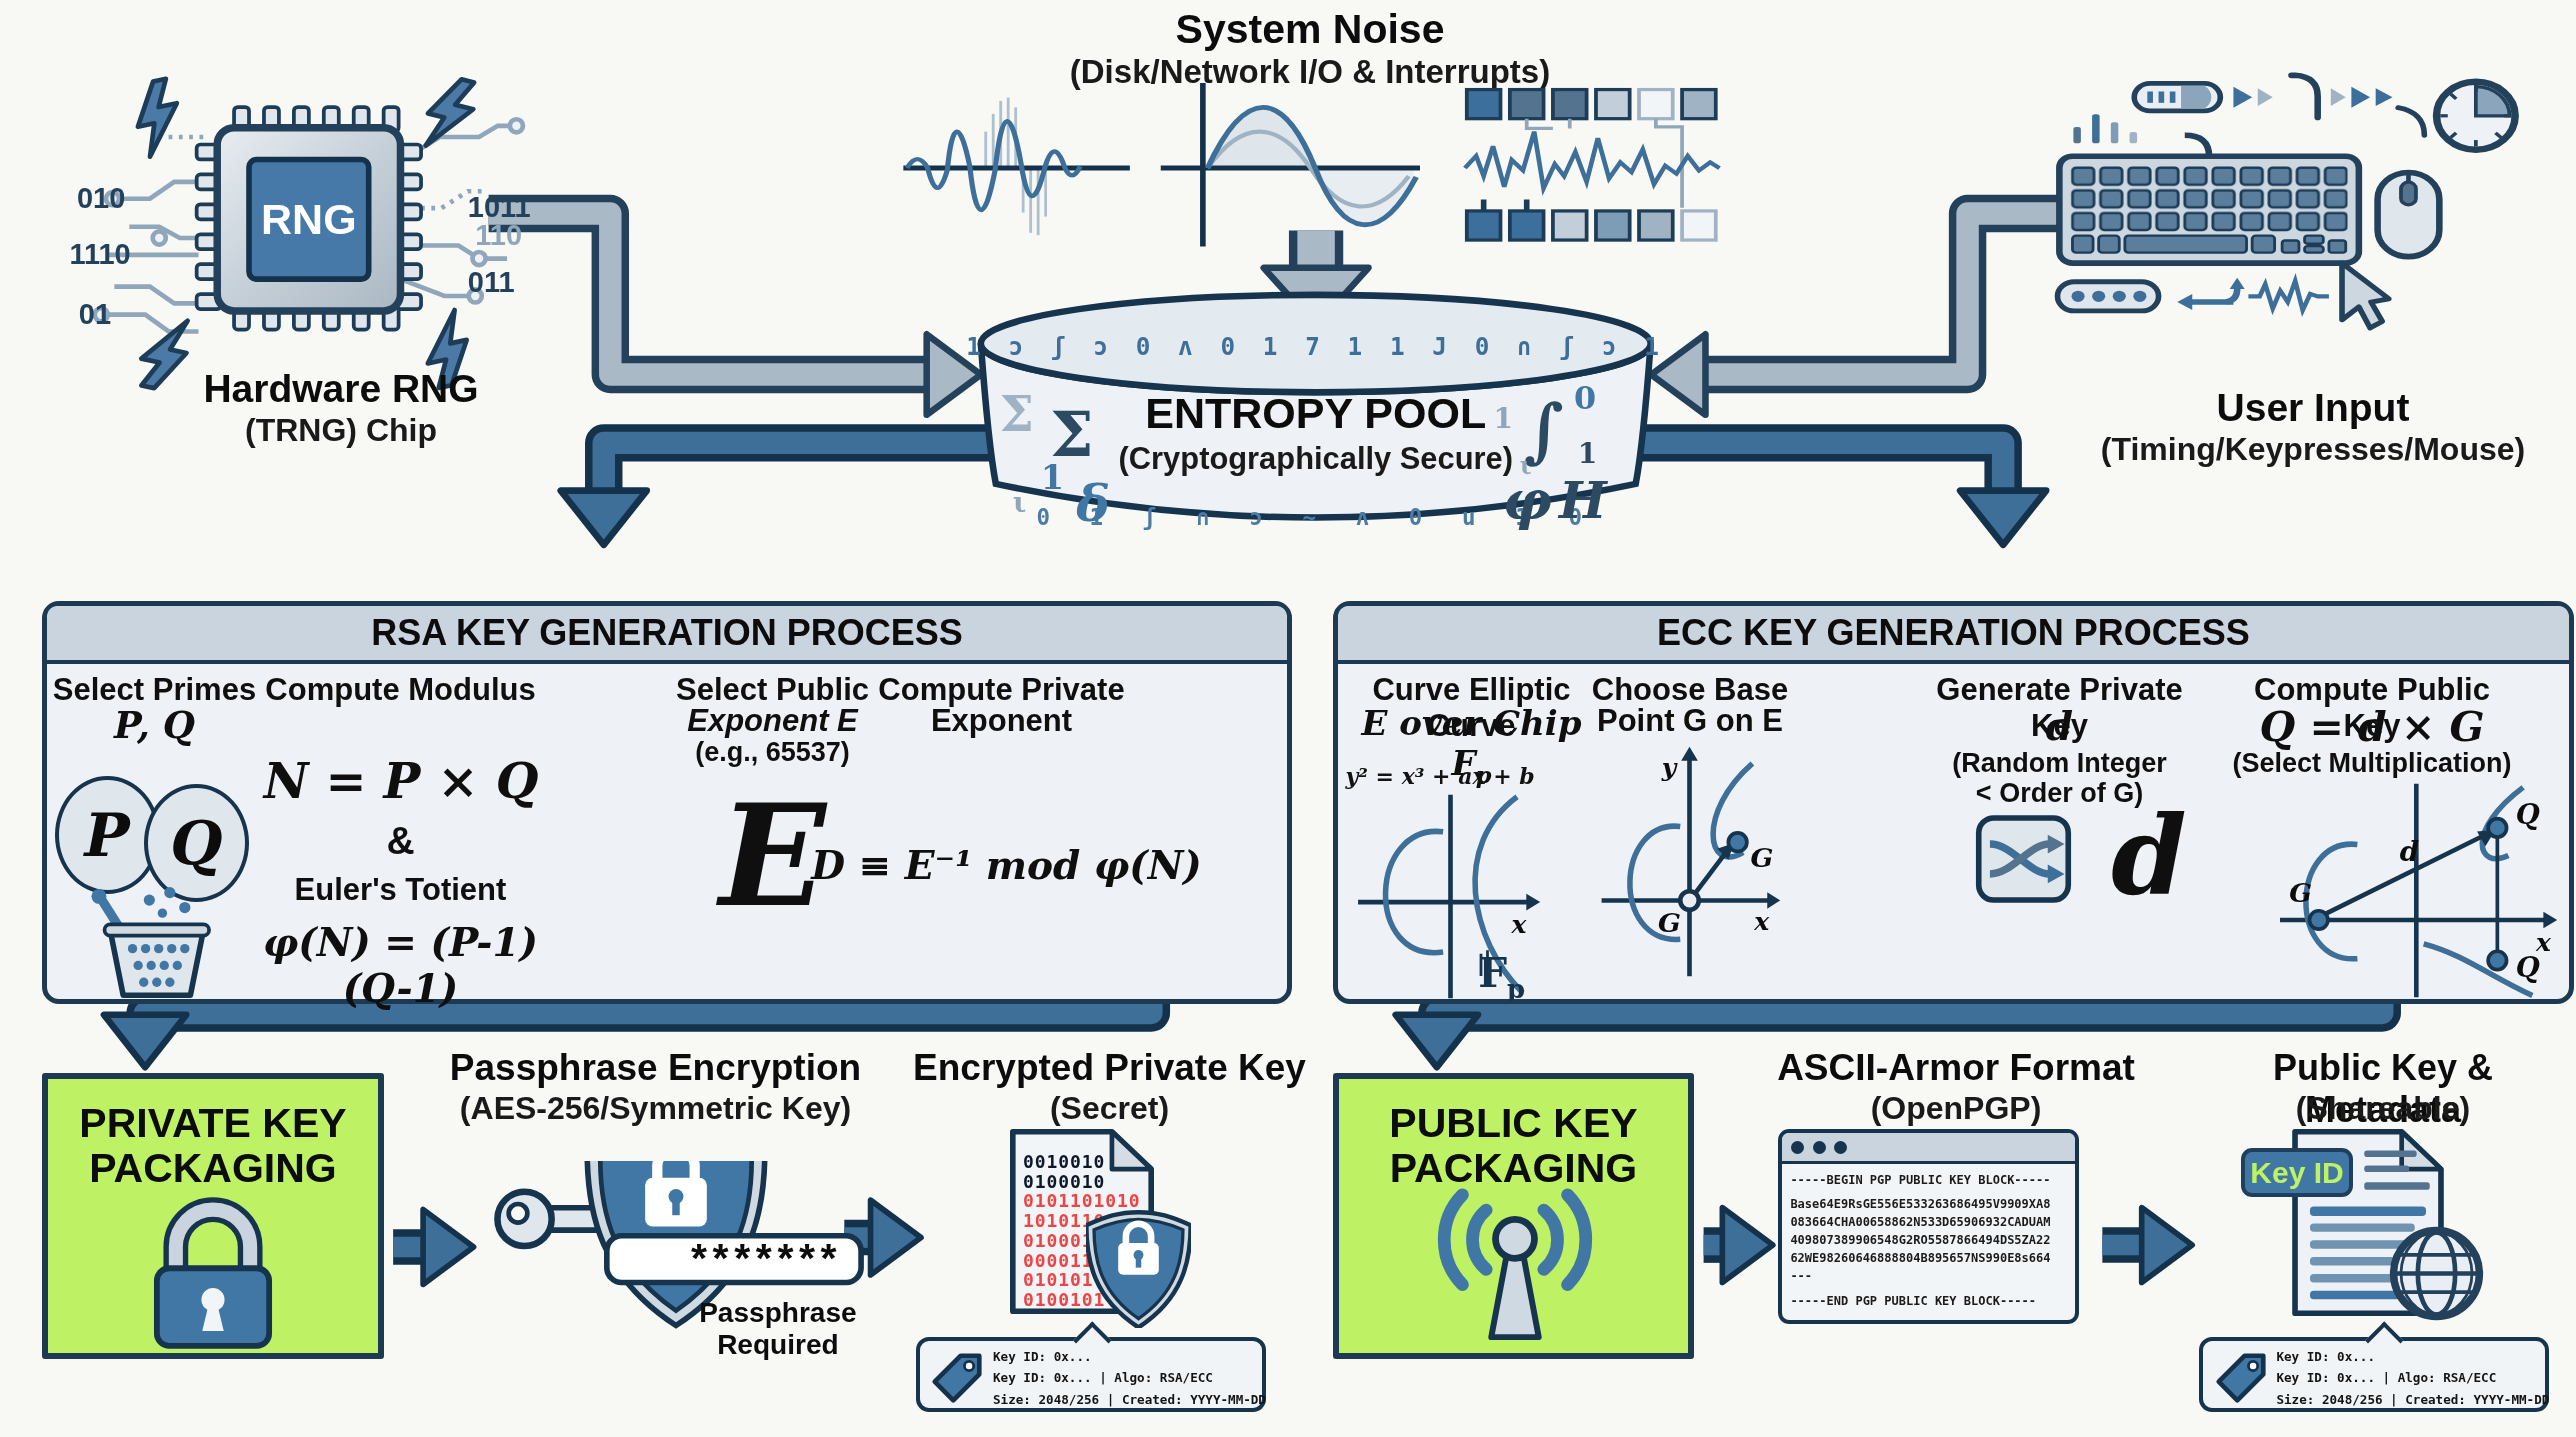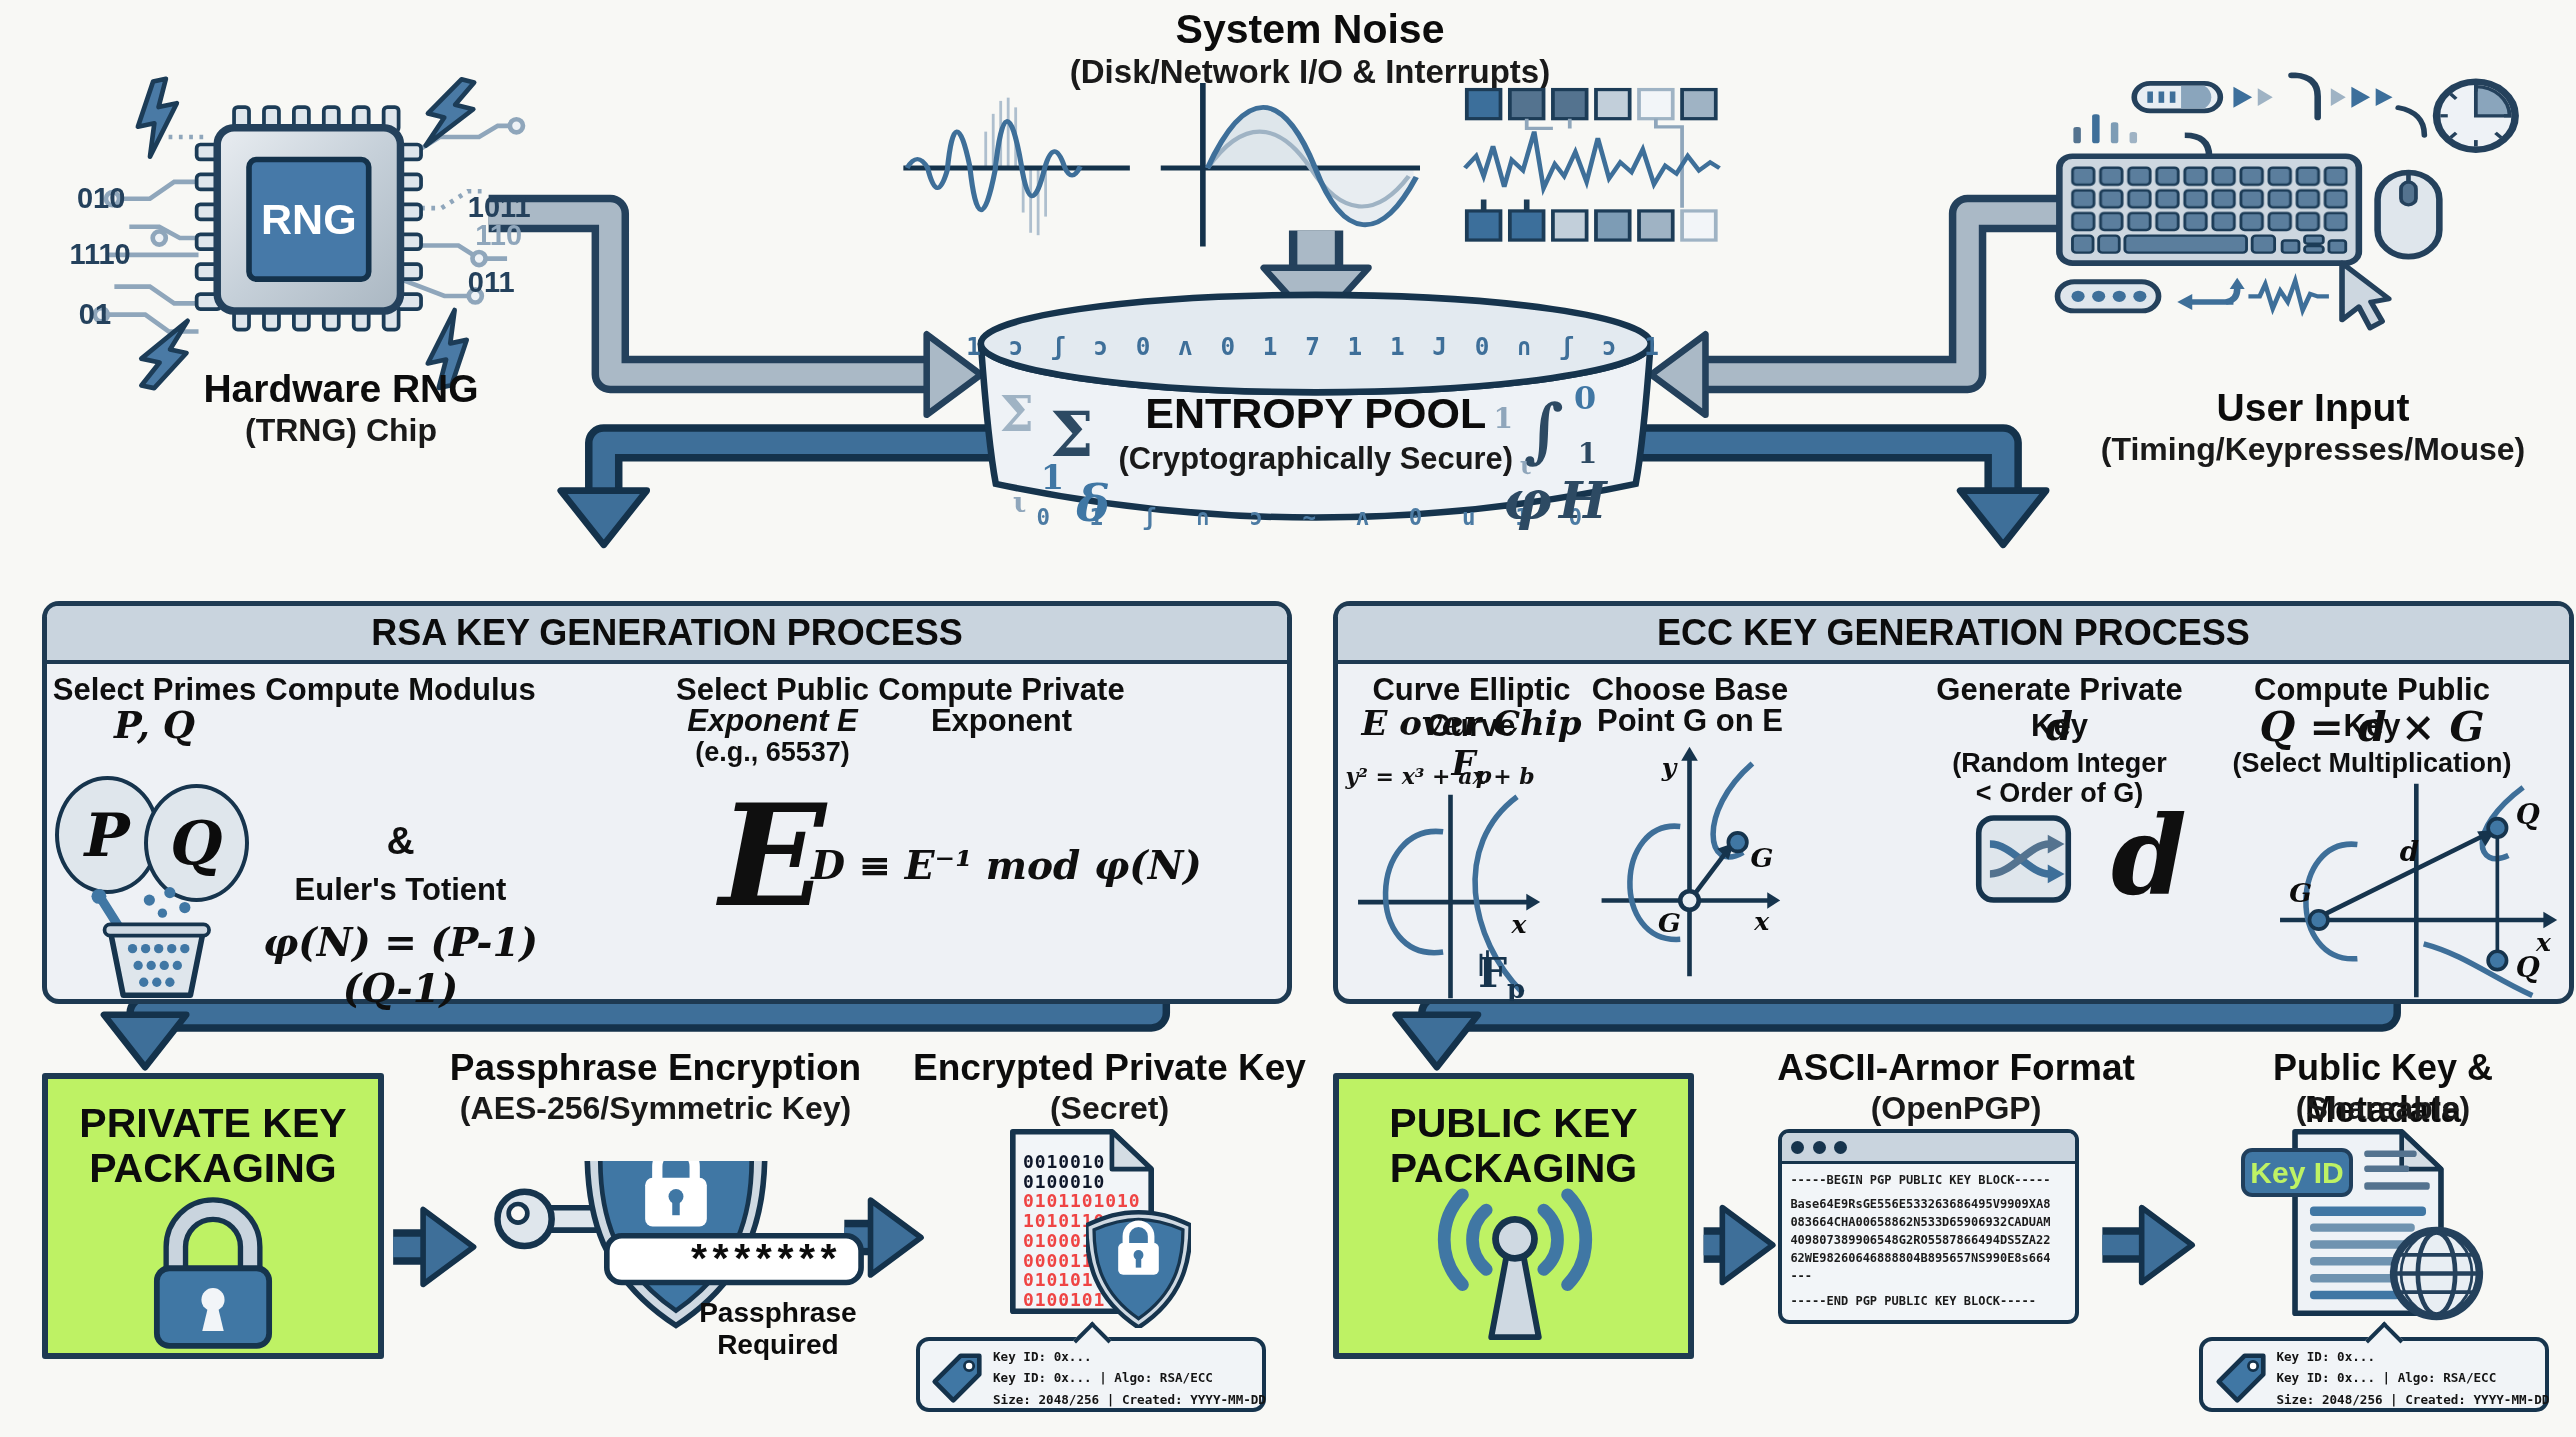--- a/index.html
+++ b/index.html
@@ -433,20 +433,21 @@
           <circle cx="72" cy="86" r="5"></circle>
           <circle cx="86" cy="86" r="5"></circle>
           <circle cx="100" cy="86" r="5"></circle>
       <circle cx="64" cy="104" r="5"></circle>
           <circle cx="78" cy="104" r="5"></circle>
           <circle cx="92" cy="104" r="5"></circle>
     </g>
   </svg>
 
   <div class="ct b" style="left:213px;top:66px;width:281px;font-size:31px">Compute Modulus</div>
+  <div class="ct math" style="left:204px;top:146px;width:300px;font-size:49px">N = P × Q</div>
   <div class="ct" style="left:213px;top:213px;width:281px;font-size:39px;font-weight:700">&amp;</div>
   <div class="ct b" style="left:213px;top:266px;width:281px;font-size:31px">Euler's Totient</div>
   <div class="ct math" style="left:185px;top:313px;width:337px;font-size:39px">φ(N) = (P-1)(Q-1)</div>
 
   <div class="ct b" style="left:585px;top:66px;width:281px;font-size:31px">Select Public</div>
   <div class="ct b" style="left:585px;top:97px;width:281px;font-size:31px;font-style:italic">Exponent E</div>
   <div class="ct" style="left:585px;top:131px;width:281px;font-size:27px;font-weight:600">(e.g., 65537)</div>
   <div class="ct math" style="left:585px;top:168px;width:281px;font-size:140px;font-weight:900">E</div>
 
   <div class="ct b" style="left:814px;top:66px;width:281px;font-size:31px">Compute Private</div>

